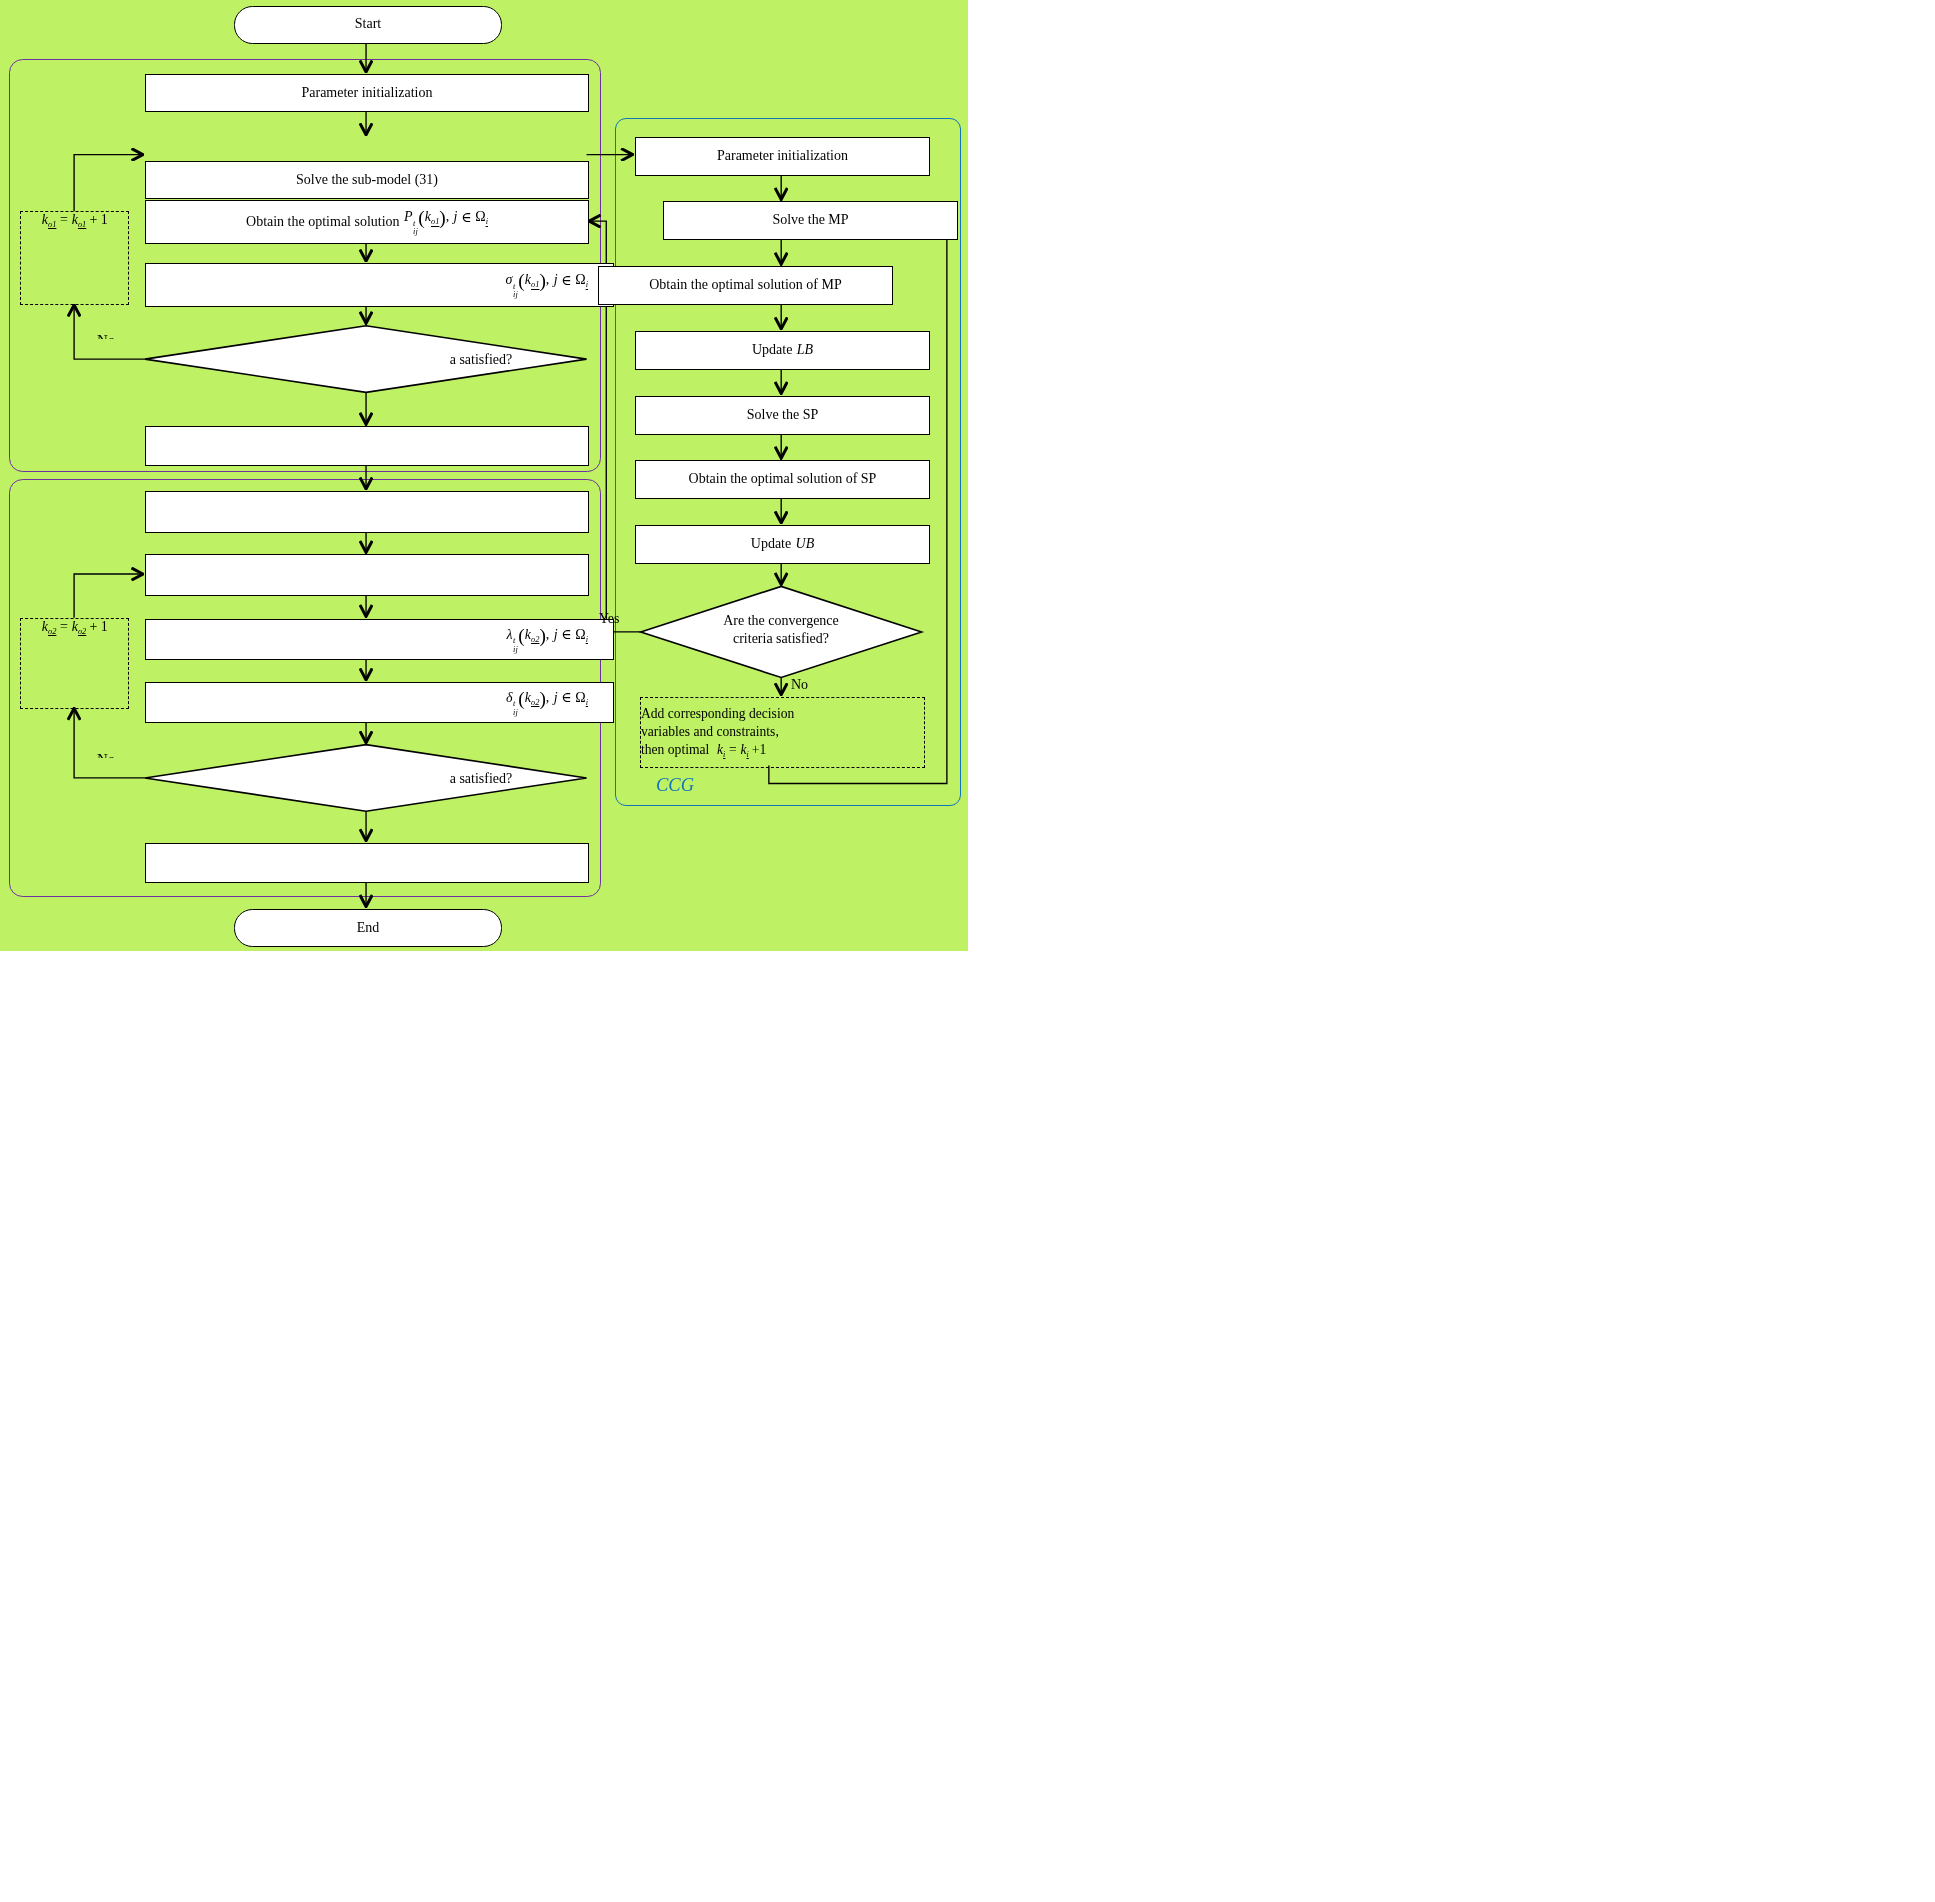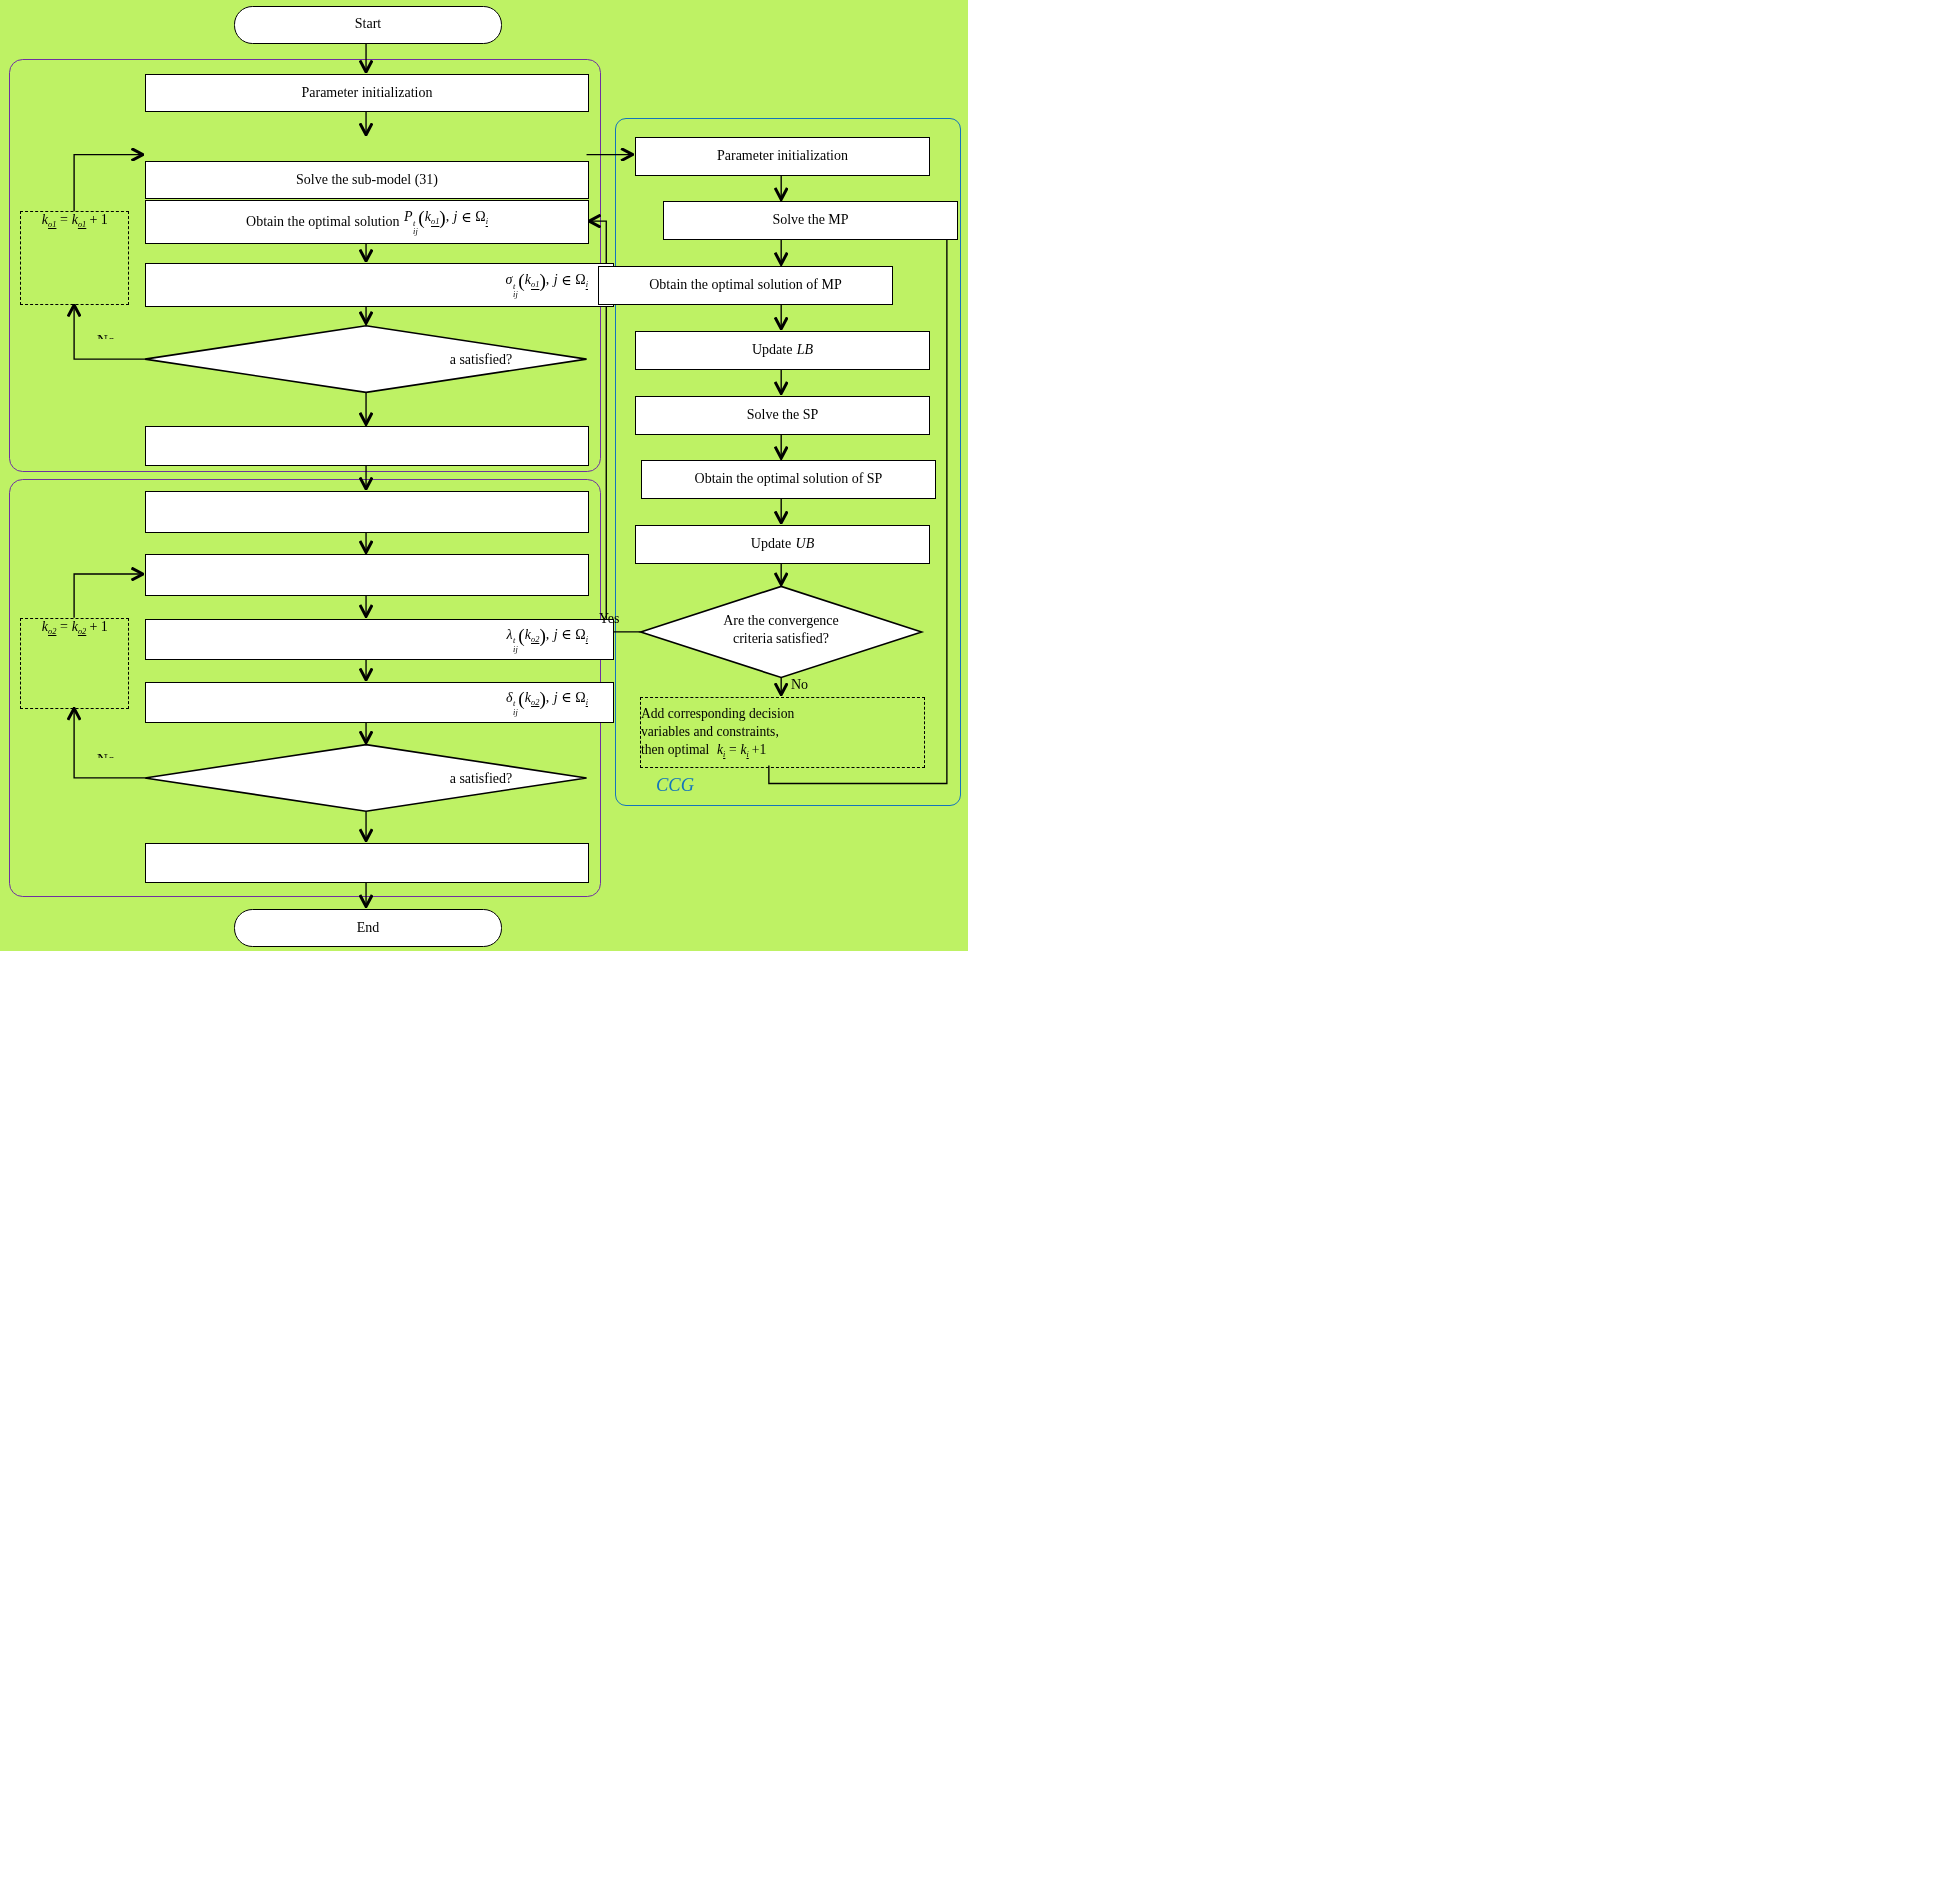--- a/index.html
+++ b/index.html
@@ -170,21 +170,21 @@
     <span>Obtain the optimal solution of MP</span>
   </div>
   <div class="node" style="left:635px;top:331px;width:293px;height:37px;">
     <span>Update</span>
       <span class="gap"></span>
       <i>LB</i>
   </div>
   <div class="node" style="left:635px;top:396px;width:293px;height:37px;">
     <span>Solve the SP</span>
   </div>
-  <div class="node" style="left:635px;top:460px;width:293px;height:37px;margin-left:6px;">
+  <div class="node" style="left:635px;top:460px;width:293px;height:37px;">
     <span>Obtain the optimal solution of SP</span>
   </div>
   <div class="node" style="left:635px;top:525px;width:293px;height:37px;">
     <span>Update</span>
       <span class="gap"></span>
       <i>UB</i>
   </div>
 
   <div class="lbl center" style="left:670px;top:612px;width:222px;">
     <div>Are  the convergence</div>

